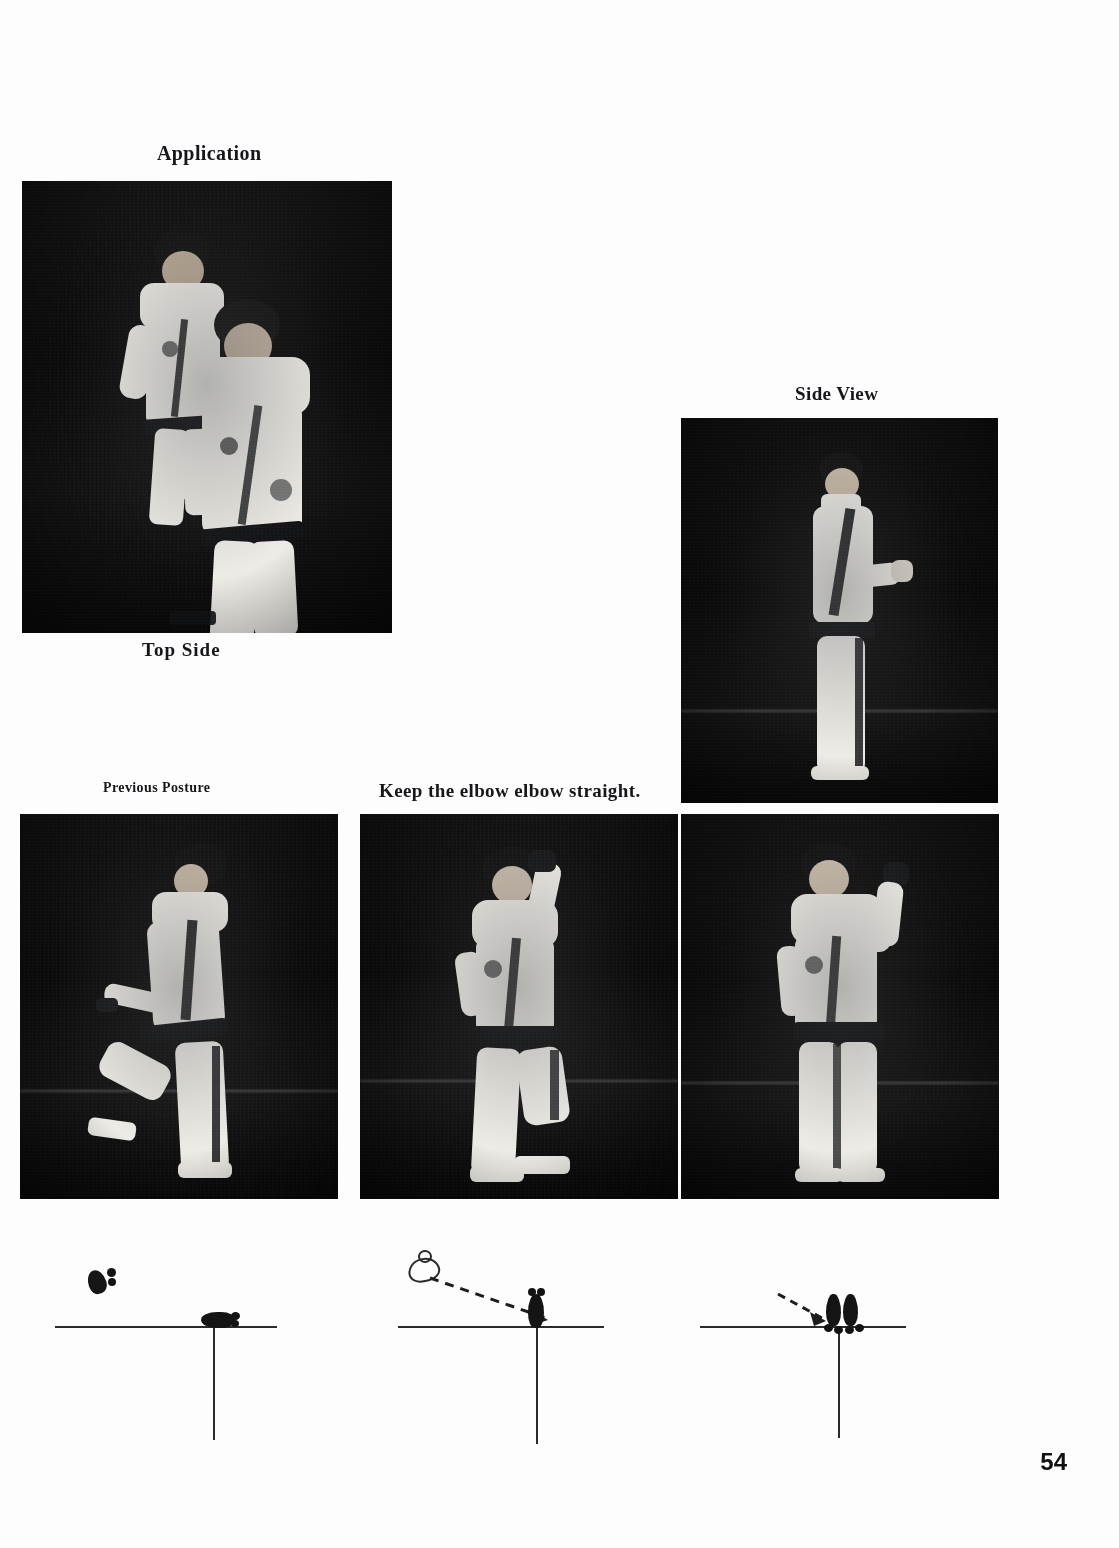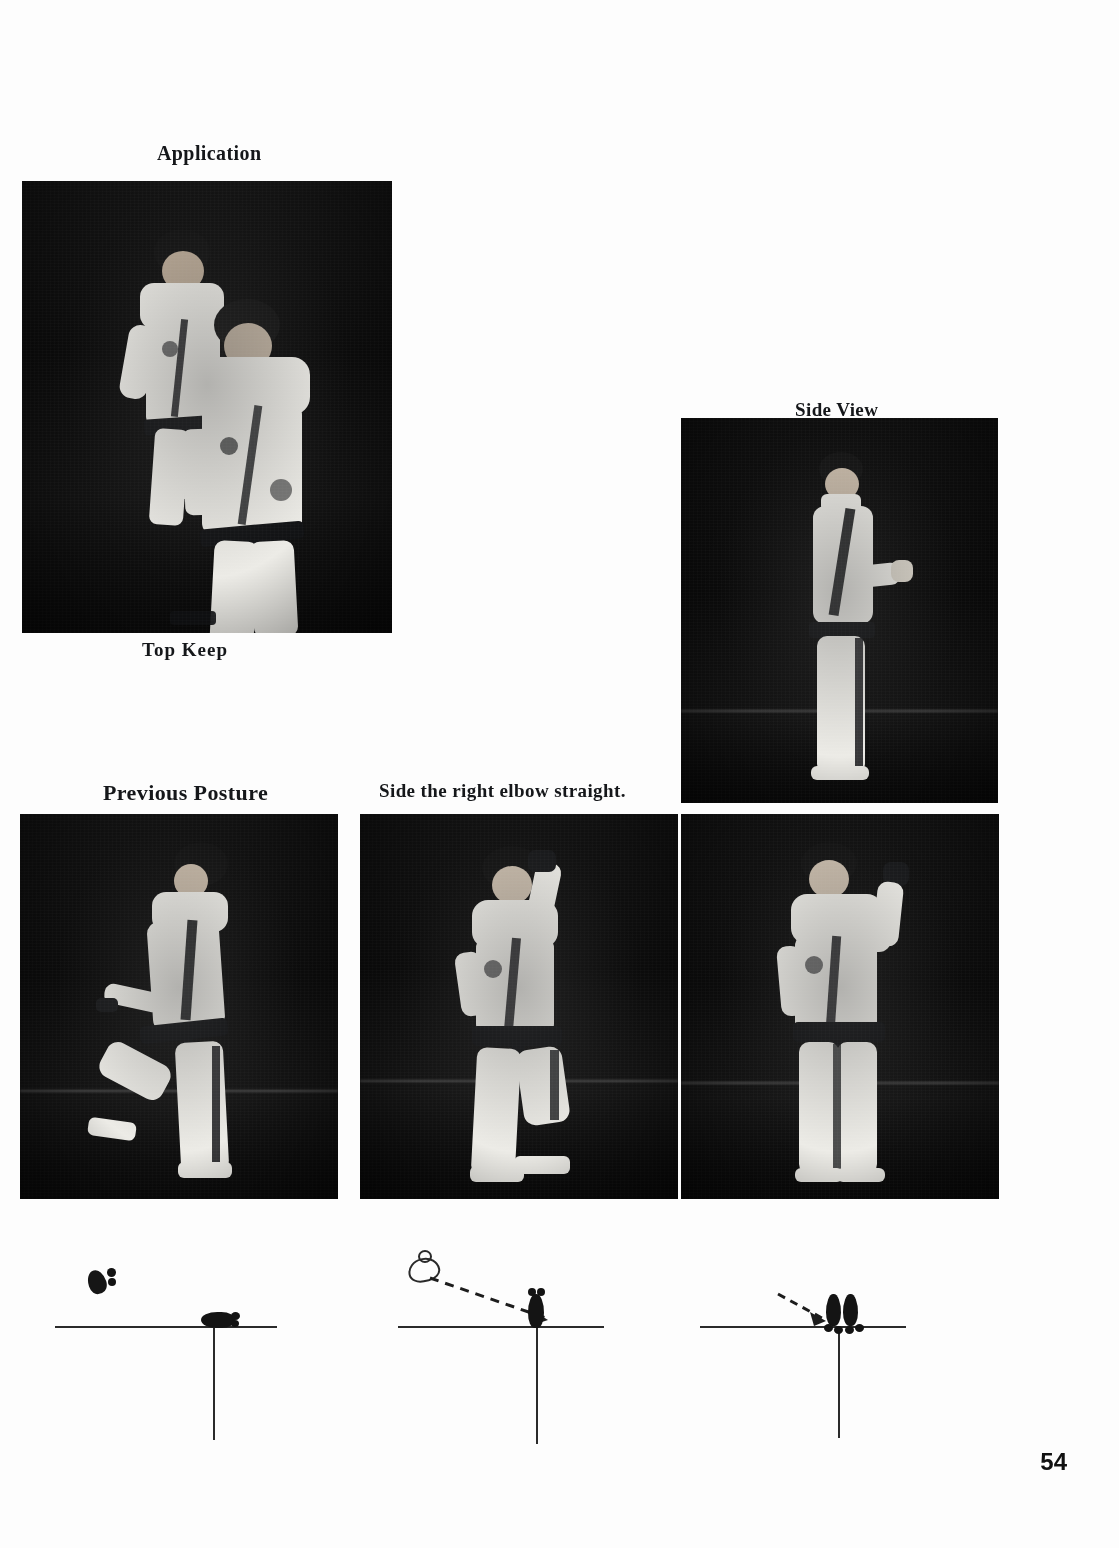--- a/index.html
+++ b/index.html
@@ -162,23 +162,23 @@
       <div class="sk" style="left:62px; top:242px; width:44px; height:96px; border-radius:10px; transform:rotate(-3deg);"></div>
     </div>
 
     <div class="sk" style="left:145px; top:290px; width:34px; height:28px; border-radius:10px; opacity:.95;"></div>
     <div class="sk belt" style="left:148px; top:430px; width:46px; height:14px; border-radius:4px; opacity:.9;"></div>
 
     <div class="grain"></div>
     <div class="vign"></div>
   </div>
 
-  <div class="caption" style="left:142px; top:639px; font-size:19px; letter-spacing:1px;">Top   Keep</div>
-
-  <div class="caption" style="left:795px; top:399px; font-size:19px;">Side View</div>
+  <div class="caption" style="left:142px; top:639px; font-size:19px; letter-spacing:1px;">Top   Side</div>
+
+  <div class="caption" style="left:795px; top:383px; font-size:19px;">Side View</div>
 
   <div class="photo" style="left:681px; top:418px; width:317px; height:385px;">
     <div style="position:absolute; inset:0; background:
          linear-gradient(180deg,#0f0f0f 0%,#0a0a0a 45%,#131313 78%,#090909 100%);"></div>
     <div class="floorline" style="top:292px;"></div>
 
     <div class="fig" style="left:118px; top:34px; width:110px; height:340px;">
 
       <div class="sk hair rnd" style="left:20px; top:0px; width:44px; height:34px;"></div>
       <div class="sk skin rnd" style="left:26px; top:16px; width:34px; height:32px; background:#c7b9a8;"></div>
@@ -197,23 +197,23 @@
       <div class="sk" style="left:18px; top:184px; width:48px; height:138px; border-radius:10px;"></div>
       <div class="sk dark" style="left:56px; top:186px; width:8px; height:130px; opacity:.85;"></div>
 
       <div class="sk" style="left:12px; top:314px; width:58px; height:14px; border-radius:6px;"></div>
     </div>
 
     <div class="grain"></div>
     <div class="vign"></div>
   </div>
 
-  <div class="caption" style="left:103px; top:780px; font-size:22px;">Previous Posture</div>
-
-  <div class="caption" style="left:379px; top:780px; font-size:19px;">Side the right elbow straight.</div>
+  <div class="caption" style="left:103px; top:780px; font-size:14px;">Previous Posture</div>
+
+  <div class="caption" style="left:379px; top:780px; font-size:19px;">Keep the elbow elbow straight.</div>
 
   <div class="photo" style="left:20px; top:814px; width:318px; height:385px;">
     <div style="position:absolute; inset:0; background:
          linear-gradient(180deg,#121212 0%,#0b0b0b 42%,#141414 74%,#0a0a0a 100%);"></div>
     <div class="floorline" style="top:276px;"></div>
 
     <div class="fig" style="left:62px; top:22px; width:180px; height:350px;">
       <div class="sk hair rnd" style="left:92px; top:6px; width:54px; height:44px;"></div>
       <div class="sk skin rnd" style="left:92px; top:28px; width:34px; height:34px; background:#c4b6a5;"></div>
       <div class="sk" style="left:70px; top:56px; width:76px; height:40px; border-radius:14px;"></div>

